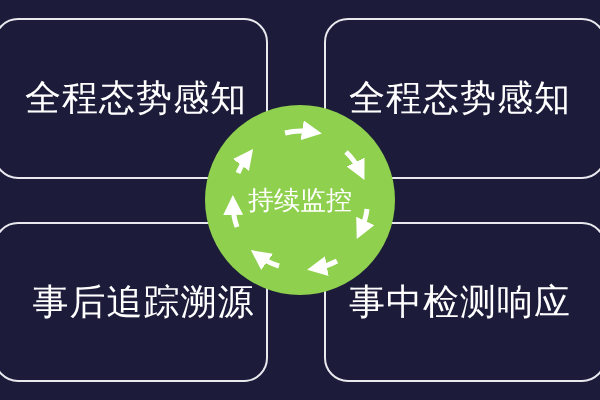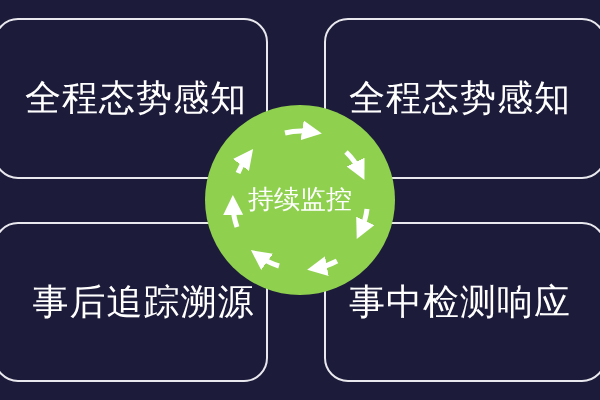--- a/index.html
+++ b/index.html
@@ -9,21 +9,21 @@
     #tl { left:-6px; top:18px; width:274px; height:161px; }
     #tl span { margin-left:10px; }
     #tr { left:324px; top:18px; width:282px; height:161px; }
     #tr span { margin-right:10px; }
     #bl { left:-6px; top:222px; width:274px; height:160px; }
     #bl span { margin-left:25px; }
     #br { left:324px; top:222px; width:282px; height:160px; }
     #br span { margin-right:10px; }
     .hub { position:absolute; left:205px; top:105px; width:190px; height:190px; border-radius:50%; background:#8fd14f; }
     .hub svg { position:absolute; left:0; top:0; }
-    .hub-text { position:absolute; left:0; top:0; width:190px; height:190px; display:flex; flex-direction:column; align-items:center; justify-content:center; color:#ffffff; font-size:26px; line-height:36px;font-family:Liberation Serif, serif; }
+    .hub-text { position:absolute; left:0; top:0; width:190px; height:190px; display:flex; flex-direction:column; align-items:center; justify-content:center; color:#ffffff; font-size:26px; line-height:36px; }
   </style>
 </head>
 <body>
 
 <div class="card" id="tl">
   <span>全程态势感知</span>
 </div>
 <div class="card" id="tr">
   <span>全程态势感知</span>
 </div>

